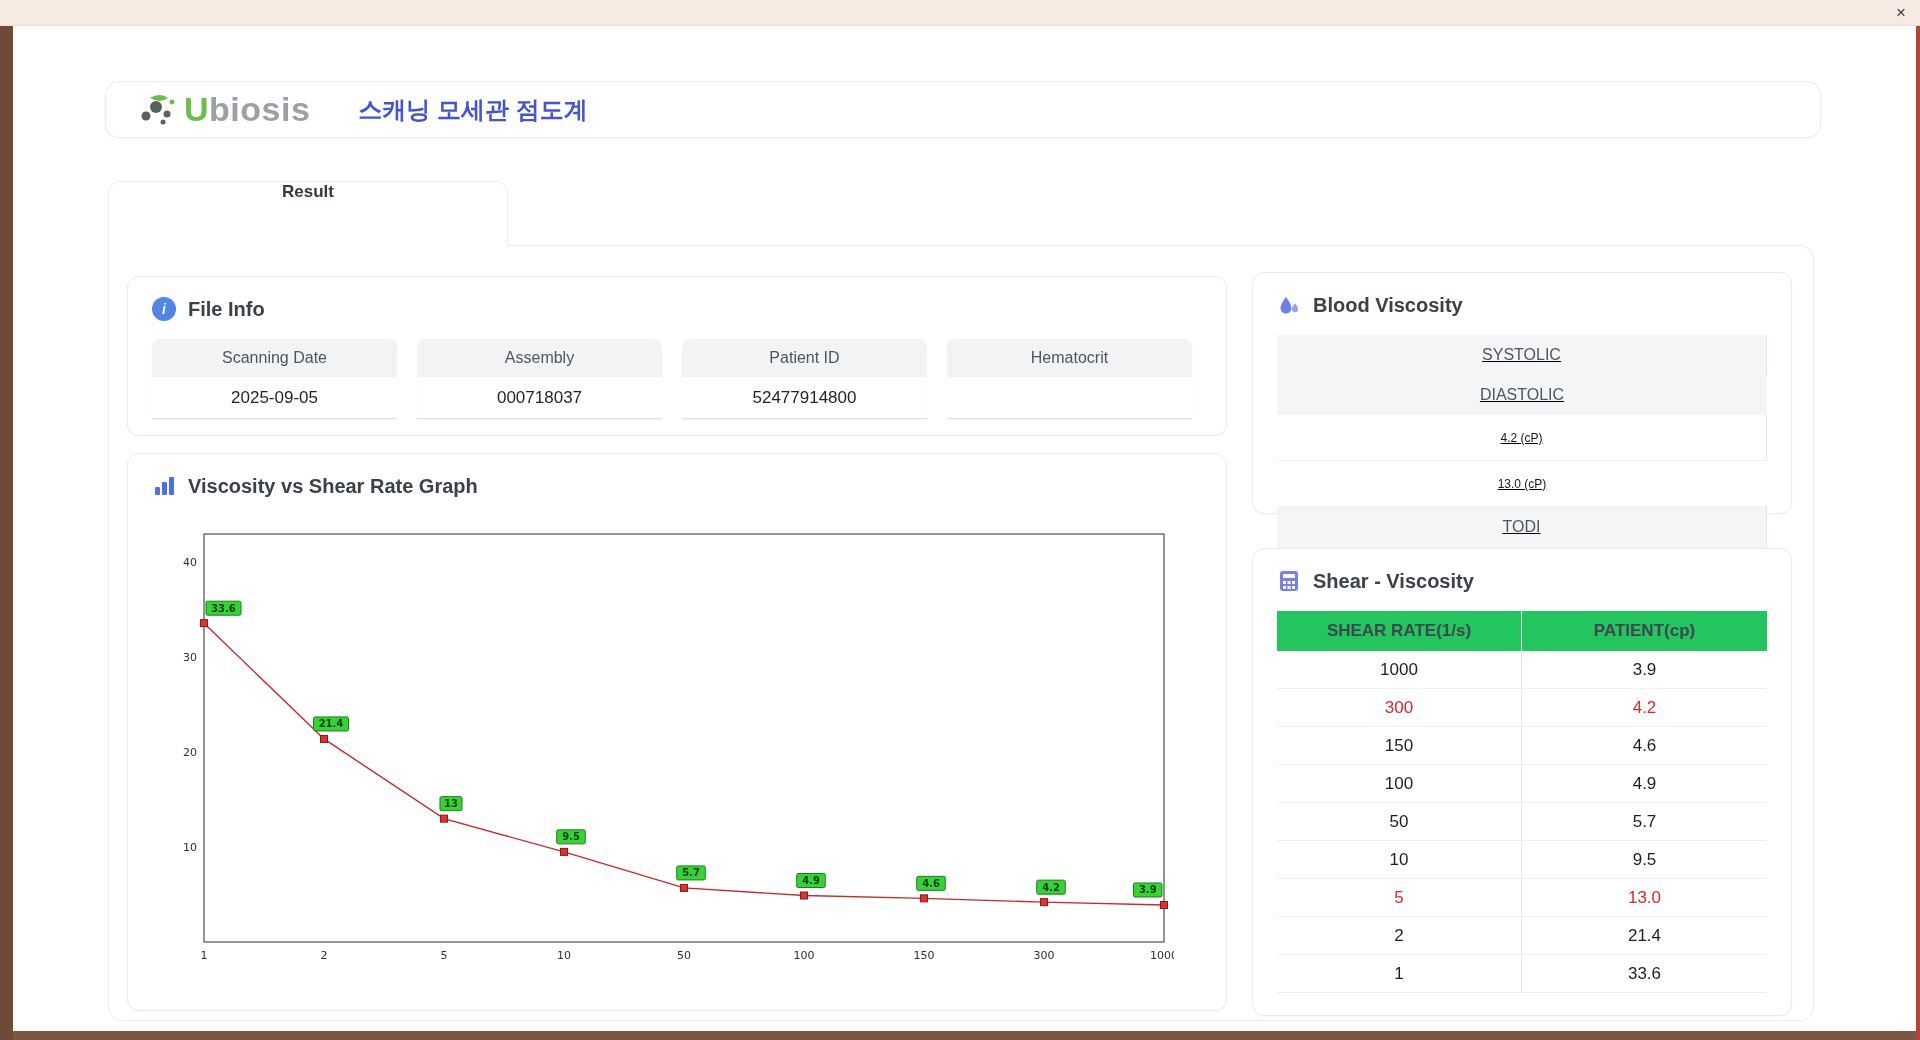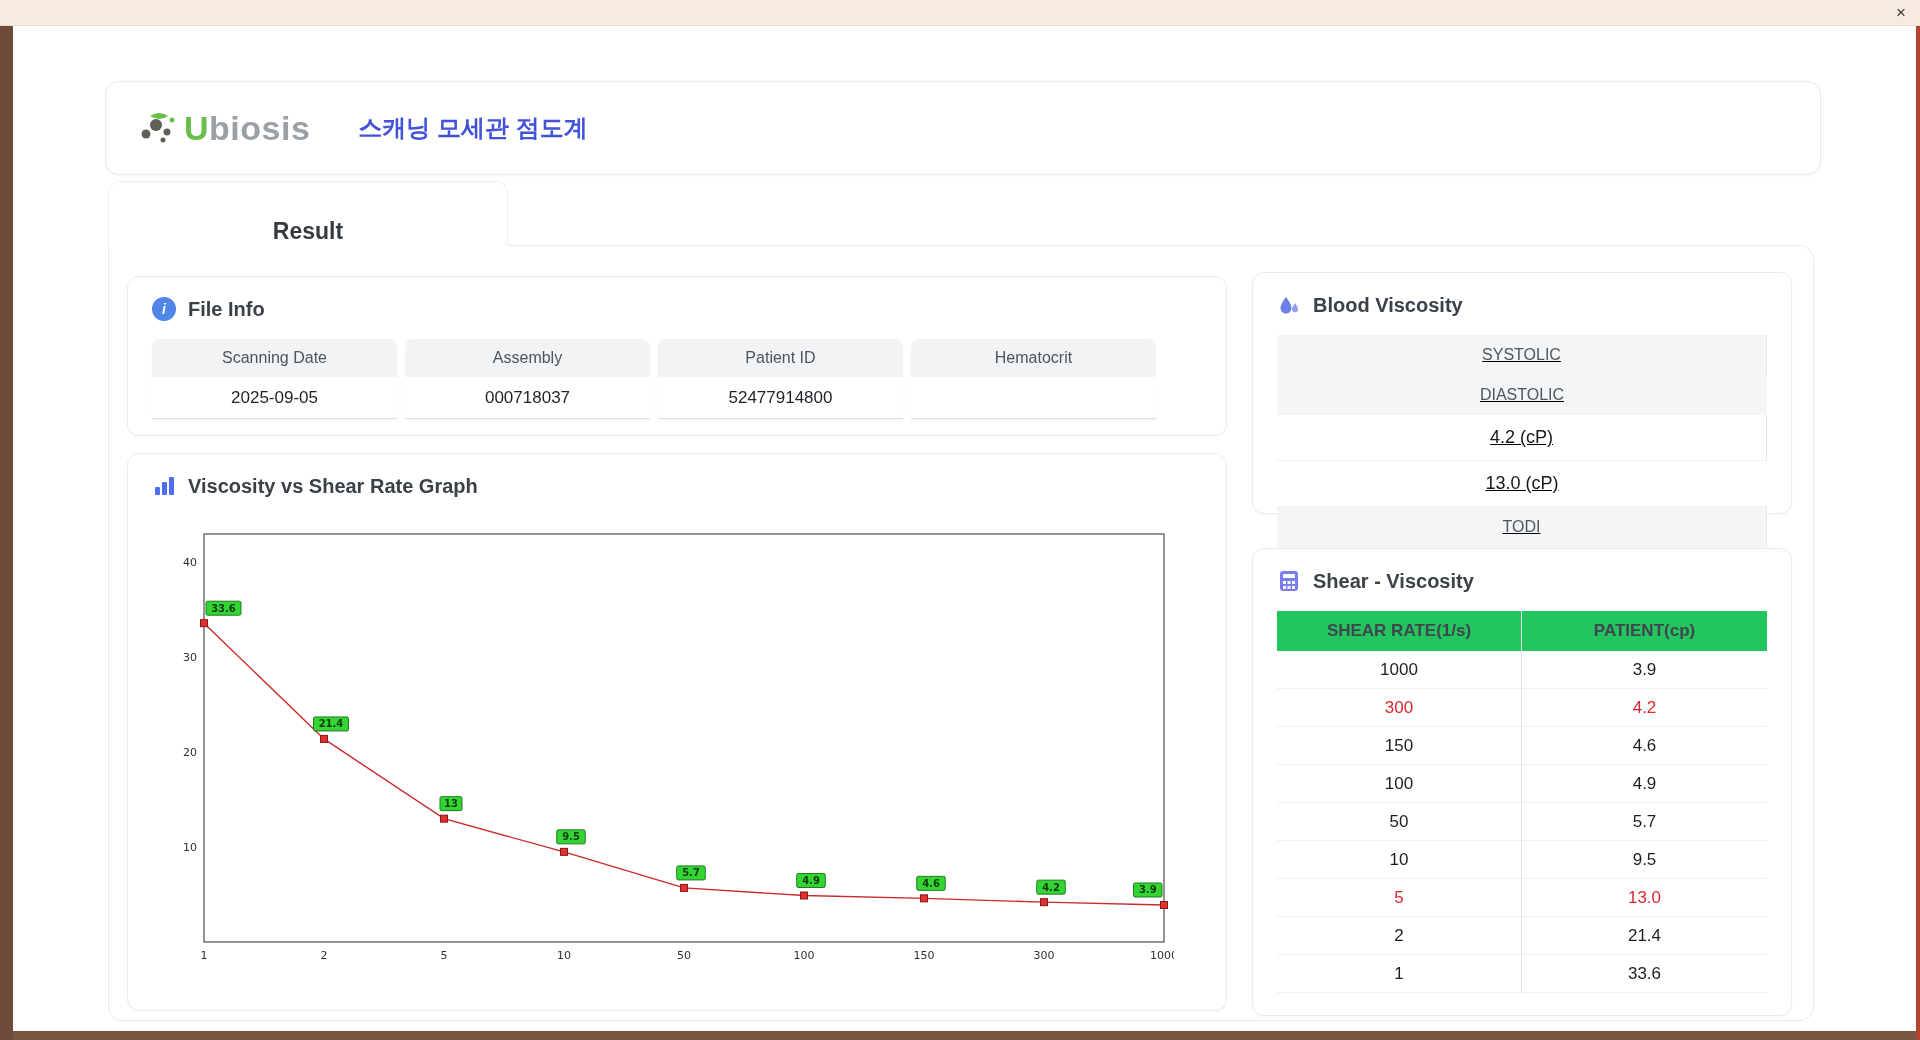--- a/index.html
+++ b/index.html
@@ -11,32 +11,32 @@
   
   .topbar { position:absolute; top:0; left:0; right:0; height:26px; background:#f7eae3; border-bottom:1px solid #ecdfd6; z-index:6; }
   .close-btn { position:absolute; right:14px; top:2px; font-size:17px; color:#3c3c3c; line-height:22px; cursor:default; }
   .edge-left   { position:absolute; left:0; top:26px; bottom:0; width:13px; background:#6e4b38; z-index:5; }
   .edge-bottom { position:absolute; left:0; bottom:0; right:0; height:9px; background:#7a5743; z-index:4; }
   .edge-right  { position:absolute; right:0; top:26px; bottom:0; width:4px; background:#b2452f; z-index:5; }
 
   .app { position:absolute; left:13px; top:26px; right:4px; bottom:9px; background:#fff; }
 
   
-  .header-card { position:absolute; left:92px; top:55px; width:1716px; height:94px;
+  .header-card { position:absolute; left:92px; top:55px; width:1716px; height:57px;
     border:1px solid #e9ecef; border-radius:14px; background:#fff;
     display:flex; align-items:center; padding:10px 30px; box-shadow:0 1px 3px rgba(0,0,0,.04); }
   .logo-icon { width:44px; height:40px; display:inline-flex; align-items:center; }
   .brand { font-size:34px; font-weight:600; color:#9aa0a6; letter-spacing:.5px; display:inline-block; margin-left:4px; }
   .brand::first-letter { color:#6abf4b; }
   .app-title { margin-left:48px; font-size:24px; font-weight:700; color:#4353d9; }
 
   
   .tabs { position:absolute; left:95px; top:155px; height:65px; display:flex; z-index:2; }
-  .tab { height:65px; display:flex; align-items:flex-end; justify-content:center;
-    font-size:23px; border-radius:12px 12px 0 0; cursor:default; }
+  .tab { height:65px; display:flex; align-items:flex-start; justify-content:center;
+    font-size:17px; border-radius:12px 12px 0 0; cursor:default; }
   .tab.active { width:400px; background:#fff; color:#343a40; font-weight:700;
     border:1px solid #eceff2; border-bottom:1px solid #fff; }
   .tab.inactive { width:410px; margin-left:6px; background:#f1f3f5; color:#9aa3ad; font-weight:600;
     border:1px solid #e9ecef; border-bottom:none; }
 
   
   .content { position:absolute; left:95px; top:219px; width:1706px; height:776px;
     border:1px solid #e9ecef; border-radius:0 14px 14px 14px; background:#fff; }
 
   .panel { position:absolute; border:1px solid #e9ecef; border-radius:12px; background:#fff;
@@ -44,33 +44,33 @@
   .file-info-panel  { left:18px;   top:30px;  width:1100px; height:160px; }
   .graph-panel      { left:18px;   top:207px; width:1100px; height:558px; }
   .blood-panel      { left:1143px; top:26px;  width:540px;  height:242px; }
   .shear-panel      { left:1143px; top:302px; width:540px;  height:468px; }
 
   .panel-title { display:flex; align-items:center; gap:12px; padding:20px 24px 10px; }
   .panel-title h2 { font-size:20px; font-weight:700; color:#3a4149; }
   .ptitle-icon { width:24px; height:24px; display:inline-flex; align-items:center; justify-content:center; }
 
   
-  .fields { display:flex; gap:8px; padding:8px 24px 10px; }
+  .fields { display:flex; gap:20px; padding:8px 24px 10px; }
   .field { width:245px; box-shadow:0 1px 2px rgba(0,0,0,.04); border-radius:8px 8px 0 0; }
   .f-label { height:38px; background:#f1f3f5; border-radius:8px 8px 0 0;
     display:flex; align-items:center; justify-content:center; font-size:16px; color:#4e555d; font-weight:500; }
   .f-value { height:42px; display:flex; align-items:center; justify-content:center;
     font-size:17px; color:#1f2328; border-bottom:1px solid #d9dee3; background:#fff; }
 
   
   .bv-grid { margin:8px 24px 0; display:grid; grid-template-columns:1fr;text-decoration:underline; }
   .bv-cell { display:flex; align-items:center; justify-content:center; }
   .bv-cell.odd { border-right:1px solid #e2e6ea; }
   .bv-label { height:40px; background:#f4f5f7; font-size:16px; color:#4e555d; font-weight:500; }
-  .bv-value { height:46px; font-size:18px; color:#15181c; border-bottom:1px solid #eef0f3; }
+  .bv-value { height:46px; font-size:12px; color:#15181c; border-bottom:1px solid #eef0f3; }
 
   
   .s-table { margin:8px 24px 0; }
   .t-row { display:grid; grid-template-columns:1fr 1fr; }
   .t-cell { display:flex; align-items:center; justify-content:center; height:38px;
     font-size:17px; color:#1c1f23; border-bottom:1px solid #eef0f3; }
   .t-row .t-cell:first-child { border-right:1px solid #e2e6ea; }
   .t-head .t-cell { background:#22c55e; height:40px; font-weight:600; color:#3f464e; border-bottom:none; }
   .t-row.hl .t-cell { color:#d9282f; }
 

